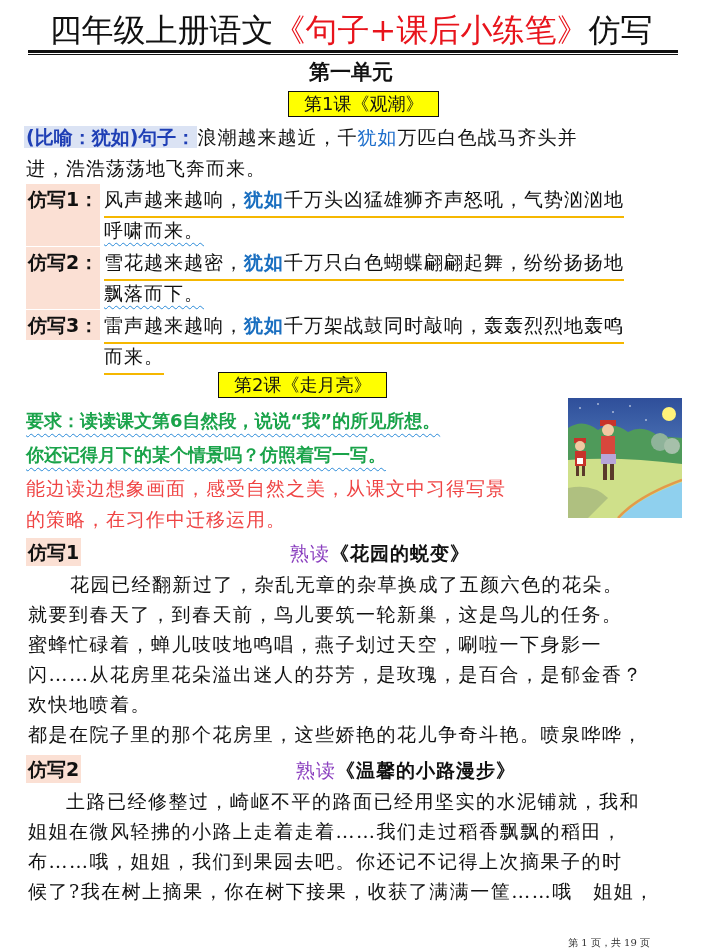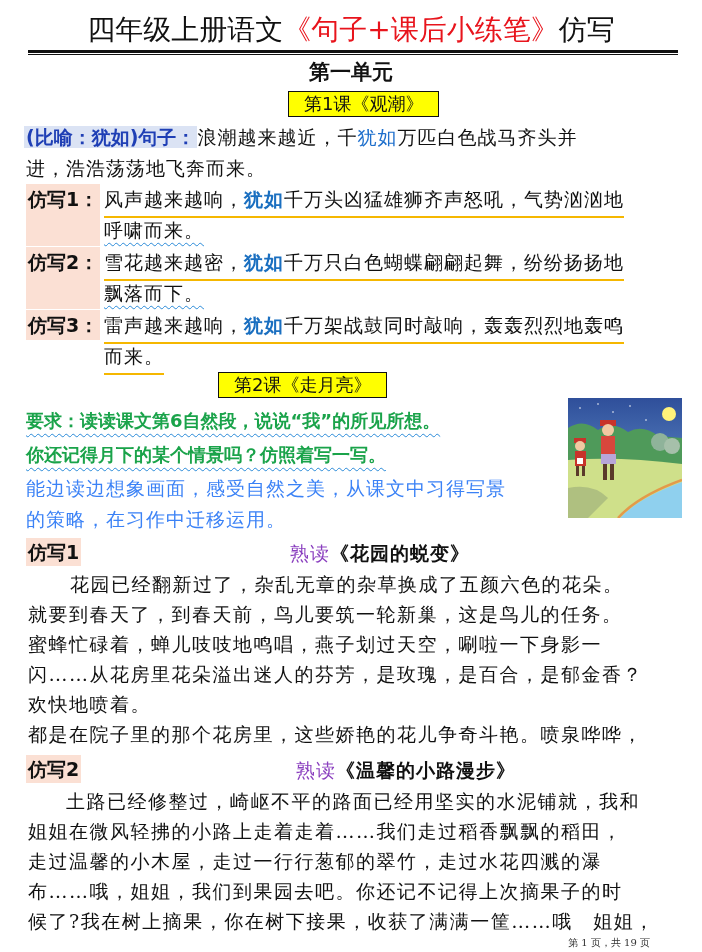--- a/index.html
+++ b/index.html
@@ -1,21 +1,21 @@
 <!DOCTYPE html>
 <html><head>
   <meta charset="utf-8">
   <style>
     * { margin: 0; padding: 0; box-sizing: border-box; }
     html, body { width: 702px; height: 952px; background: #ffffff; overflow: hidden; }
     body { position: relative; font-family: "DejaVu Serif", "Liberation Serif", serif; color: #111; }
 
     .title {
       position: absolute; left: 0; top: 10px; width: 702px; text-align: center;
-      font-size: 28px; line-height: 40px; white-space: nowrap; letter-spacing: 0px;
+      font-size: 32px; line-height: 40px; white-space: nowrap; letter-spacing: 0px;
     }
     .title .black { color: #111; }
     .title .red { color: #e8141c; }
     .title-rule {
       position: absolute; left: 28px; top: 50px; width: 650px; height: 5px;
       border-top: 3px solid #111; border-bottom: 1px solid #111;
     }
     .unit-title {
       position: absolute; left: 0; top: 58px; width: 702px; text-align: center;
       font-family: "DejaVu Sans", sans-serif; font-weight: bold; font-size: 21px; line-height: 28px;
@@ -39,21 +39,21 @@
       position: absolute; background: #fbe0d4; font-weight: bold;
       font-family: "DejaVu Sans", sans-serif; font-size: 19px; line-height: 30px; padding: 0 2px;
       letter-spacing: 0;
     }
     .ul-orange { border-bottom: 2.5px solid #f5b700; padding-bottom: 6px; }
     .ul-wavy { text-decoration: underline wavy #2a8ad8; text-decoration-thickness: 1px; text-underline-offset: 5px; margin-top: 36px; }
     .green {
       color: #1aa34a; font-weight: bold; font-family: "DejaVu Sans", sans-serif; letter-spacing: 0;
       text-decoration: underline wavy #2a8ad8; text-decoration-thickness: 1px; text-underline-offset: 6px;
     }
-    .red-text { color: #3b82f6; }
+    .red-text { color: #ef4444; }
     .purple { color: #8a3fbf; }
     .bold-black { font-weight: bold; font-family: "DejaVu Sans", sans-serif; }
     .para { position: absolute; left: 28px; width: 660px; font-size: 19px; line-height: 30px; letter-spacing: 1.5px; }
     .footer {
       position: absolute; left: 0; top: 936px; width: 650px; text-align: right;
       font-size: 10px; color: #333; line-height: 14px;
     }
 
     .illus { position: absolute; left: 568px; top: 398px; width: 114px; height: 120px; overflow: hidden; }
   </style>
@@ -161,18 +161,17 @@
   <div>都是在院子里的那个花房里，这些娇艳的花儿争奇斗艳。喷泉哗哗，</div>
 </div>
 
 <div class="label-peach" style="left:26px; top:755px; line-height:28px;">仿写2</div>
 <div class="line" style="left:296px; top:757px;">
   <span class="purple">熟读</span><span class="bold-black">《温馨的小路漫步》</span>
 </div>
 <div class="para" style="top:786px;">
   <div style="text-indent:38px;">土路已经修整过，崎岖不平的路面已经用坚实的水泥铺就，我和</div>
   <div>姐姐在微风轻拂的小路上走着走着……我们走过稻香飘飘的稻田，</div>
-  <div>走过温馨的小木屋，走过一行行葱郁的翠竹，走过水花四溅的瀑</div>
   <div>布……哦，姐姐，我们到果园去吧。你还记不记得上次摘果子的时</div>
   <div>候了?我在树上摘果，你在树下接果，收获了满满一筐……哦　姐姐，</div>
 </div>
 
 <div class="footer">第 1 页，共 19 页</div>
 
 </body></html>

